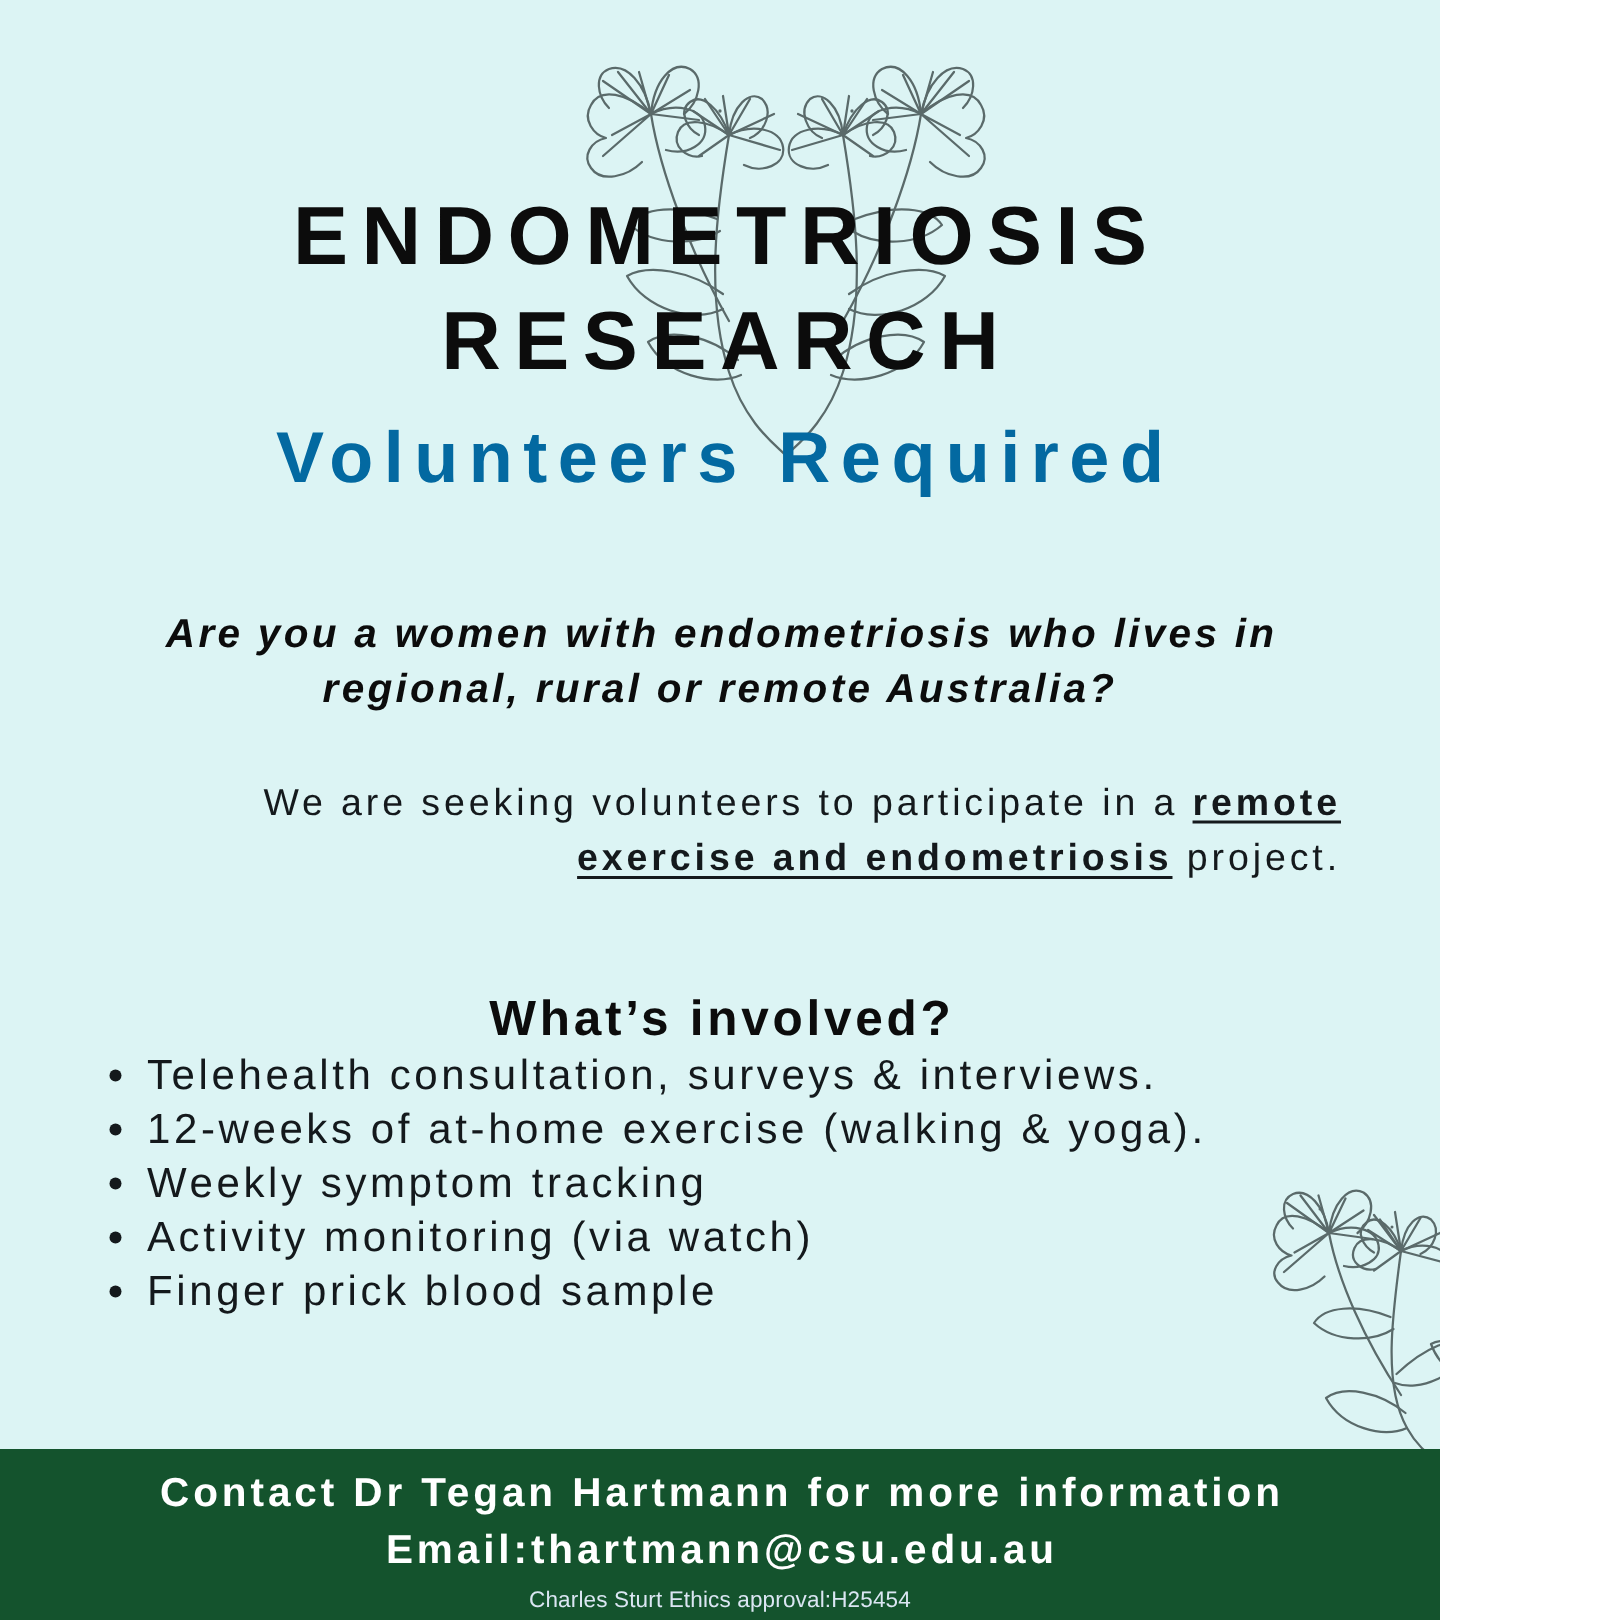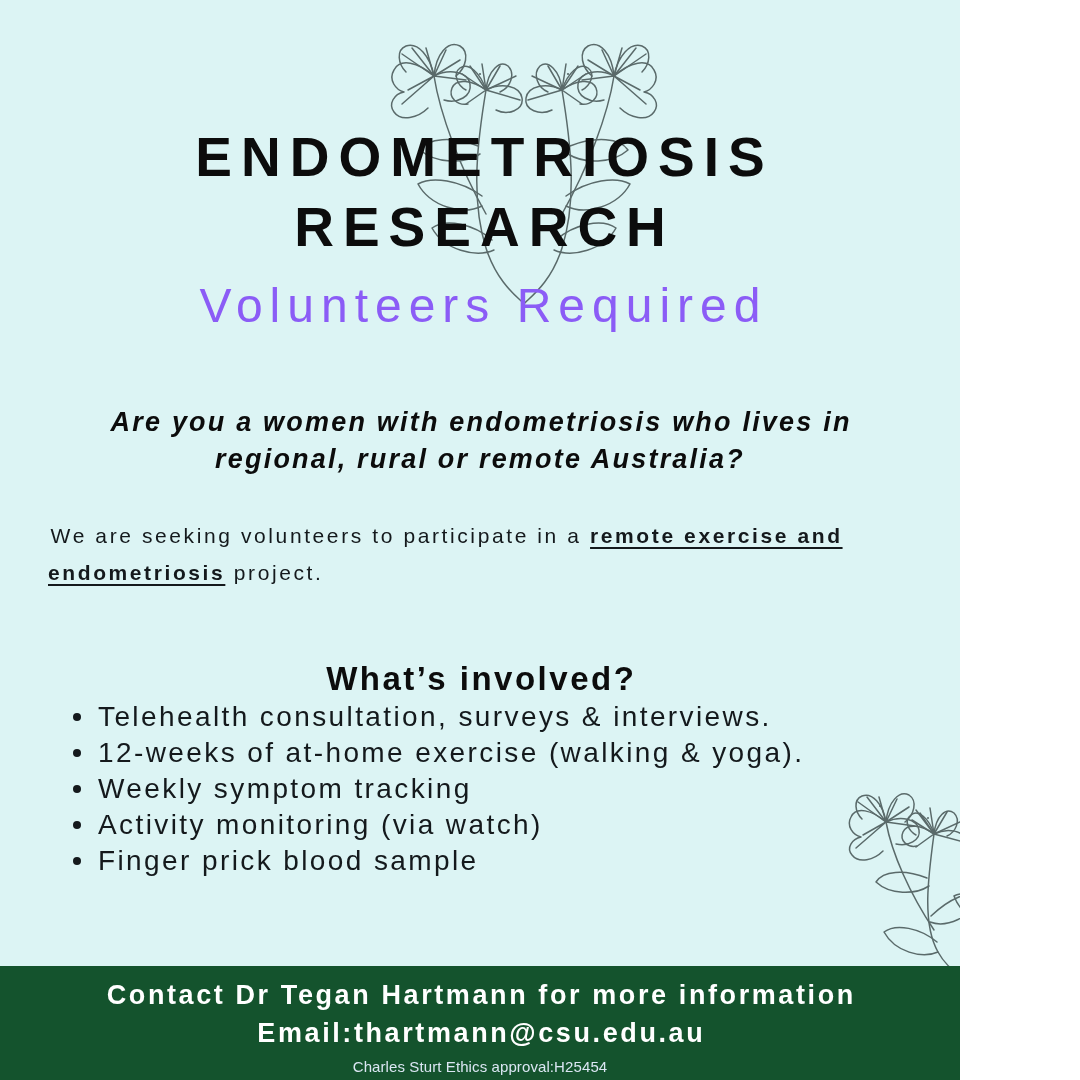--- a/index.html
+++ b/index.html
@@ -54,22 +54,22 @@
     text-indent: 9px;
   }
   .headline .line2 { display: block; }
 
   .subtitle {
     position: absolute;
     left: 0;
     right: 0;
     top: 277px;
     text-align: center;
-    color: #8b5cf6;
-    font-weight: 400;
+    color: #0369a1;
+    font-weight: 700;
     font-size: 48px;
     line-height: 58px;
     letter-spacing: 7px;
     text-indent: 7px;
   }
 
   
   .question {
     position: absolute;
     left: 60px;
@@ -84,24 +84,24 @@
     text-indent: 2.2px;
     font-style: italic;
   }
 
   
   .intro {
     position: absolute;
     left: 48px;
     right: 66px;
     top: 517px;
-    text-align: left;
+    text-align: right;
     color: #14191c;
     font-weight: 300;
-    font-size: 21px;
+    font-size: 25px;
     line-height: 37px;
     letter-spacing: 2.6px;
     text-indent: 2.6px;
   }
   .intro .emph {
     font-weight: bold;
     text-decoration: underline;
     text-underline-offset: 4px;
   }
 

